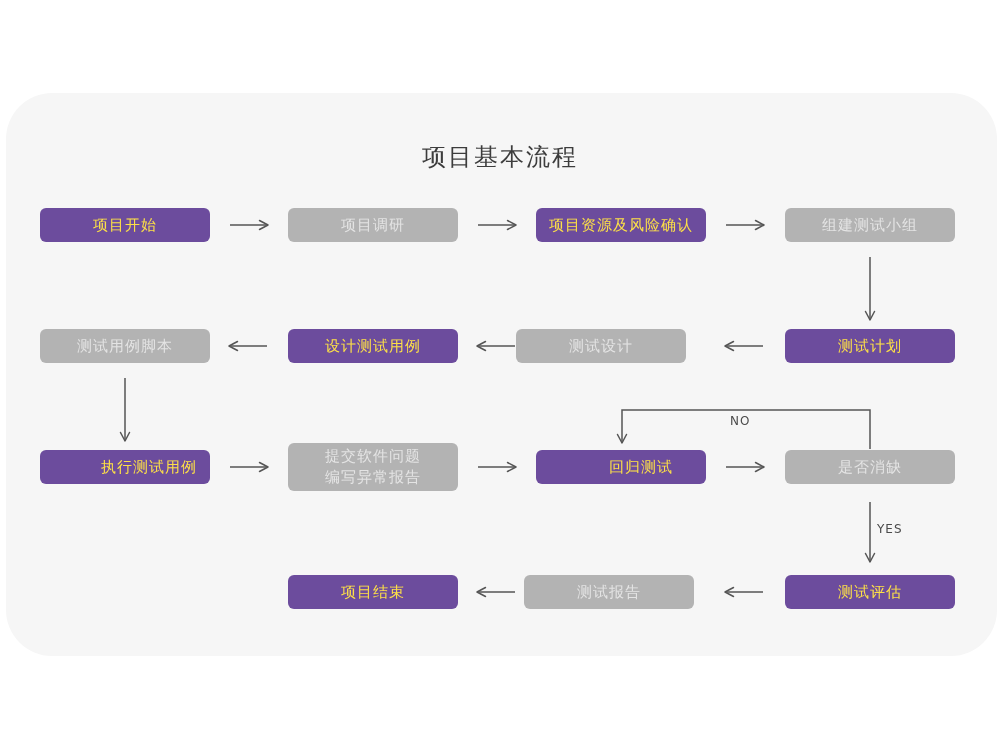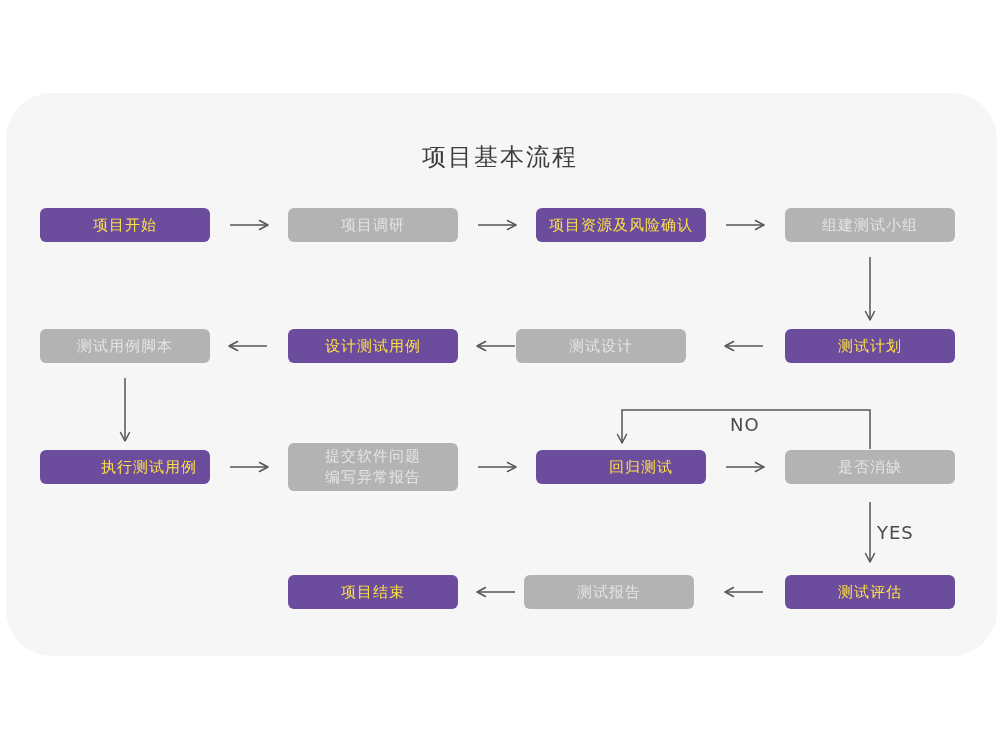--- a/index.html
+++ b/index.html
@@ -17,21 +17,21 @@
   .node {
     position:absolute; width:170px; height:34px; border-radius:6px;
     display:flex; align-items:center; justify-content:center;
     font-size:15px; letter-spacing:1px; box-sizing:border-box;
   }
   .node.purple { background:#6C4C9D; color:#fde047; }
   .node.gray   { background:#B3B3B3; color:#E4E4E4; }
   .node.tall   { height:48px; white-space:pre-line; text-align:center; line-height:21px; }
   svg.arrows { position:absolute; left:0; top:0; width:1000px; height:750px; pointer-events:none; }
   .flow-label {
-    position:absolute; font-size:18px; color:#4b4b4b; letter-spacing:1px;
+    position:absolute; font-size:12px; color:#4b4b4b; letter-spacing:1px;
   }
   .flow-label.no  { left:730px; top:414px; }
   .flow-label.yes { left:877px; top:522px; }
 </style>
 </head>
 <body>
 
 <div class="canvas">
 
   <div class="card"></div>

